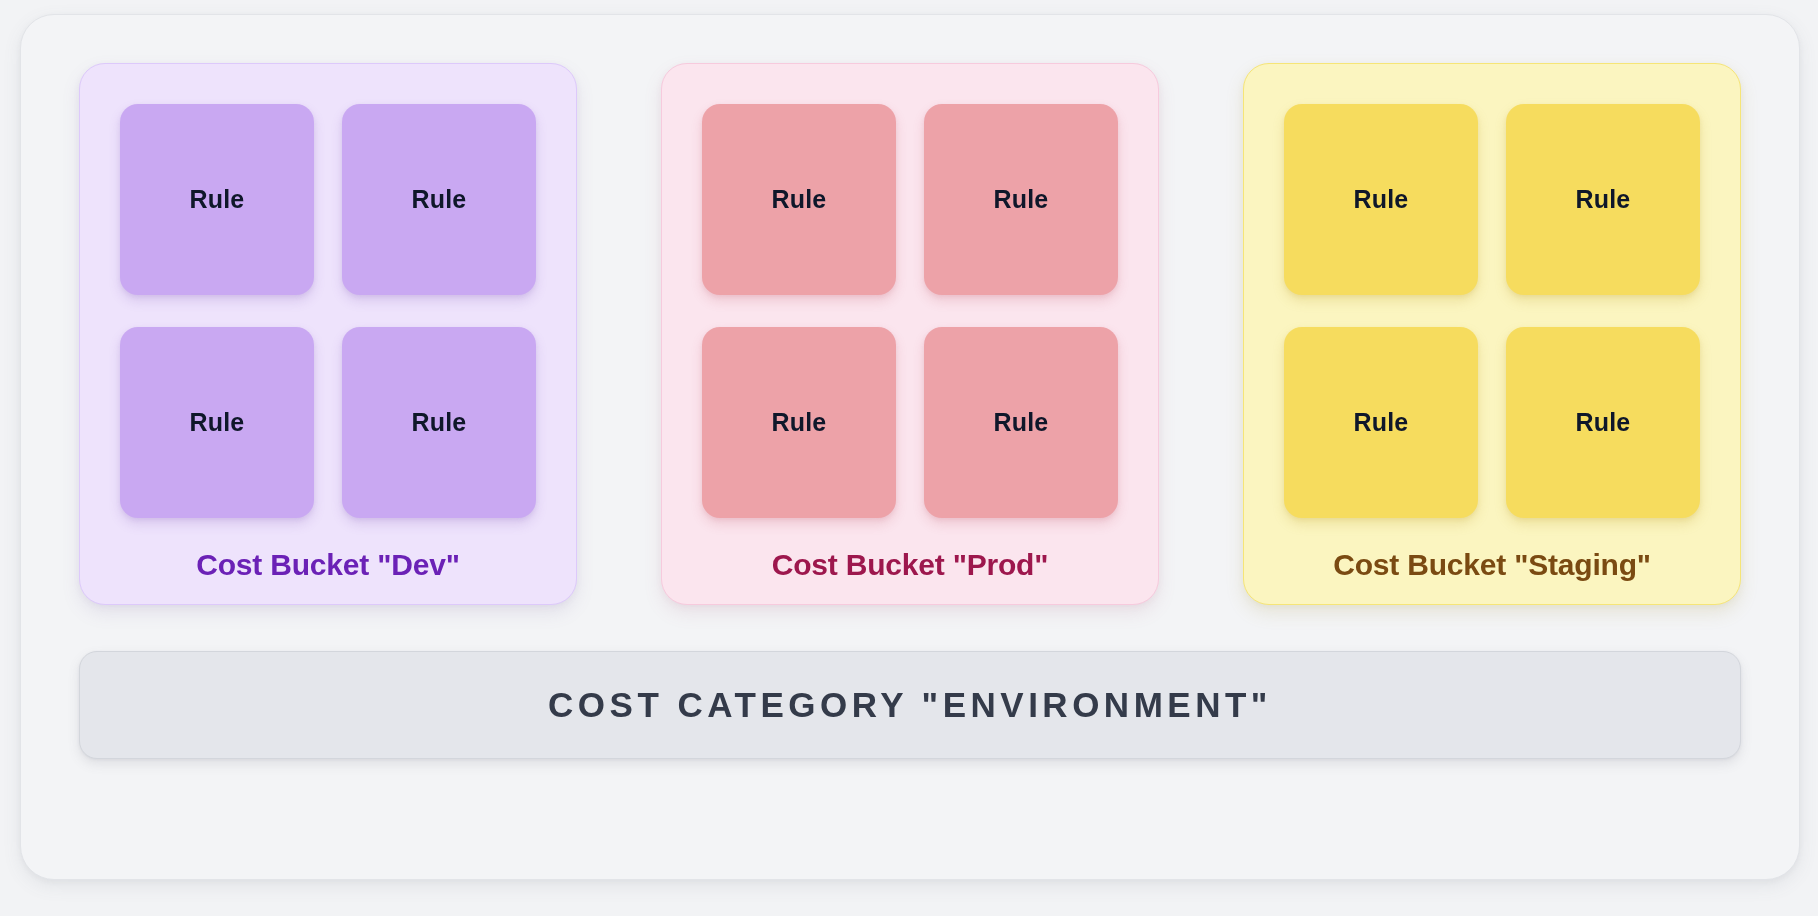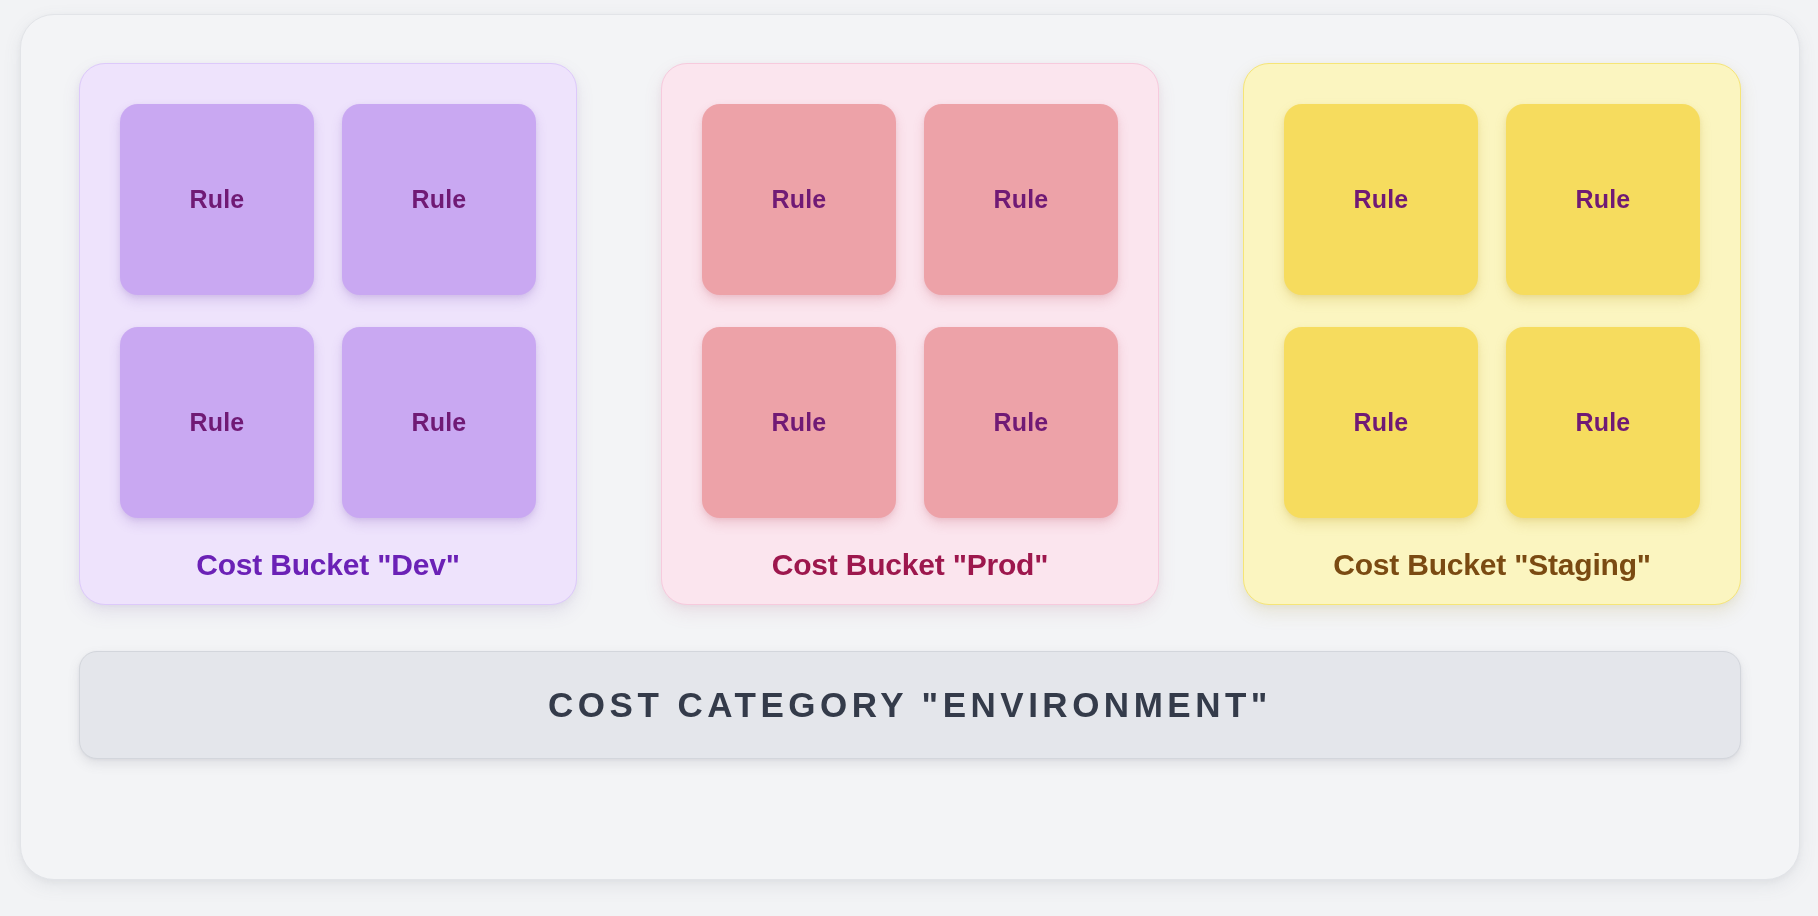--- a/index.html
+++ b/index.html
@@ -76,21 +76,21 @@
     grid-template-rows: repeat(2, 191px);
     gap: 32px 28px;
     margin-bottom: 30px;
   }
 
   .rule-tile {
     border-radius: 18px;
     display: flex;
     align-items: center;
     justify-content: center;
-    color: #701a75;
+    color: #0f172a;
     font-size: 25px;
     font-weight: bold;
     letter-spacing: 0.2px;
     user-select: none;
   }
 
   .rule-dev {
     background: #c9a8f2;
     box-shadow: 0 6px 12px rgba(120,80,180,0.18),
                 0 2px 4px rgba(120,80,180,0.10);

